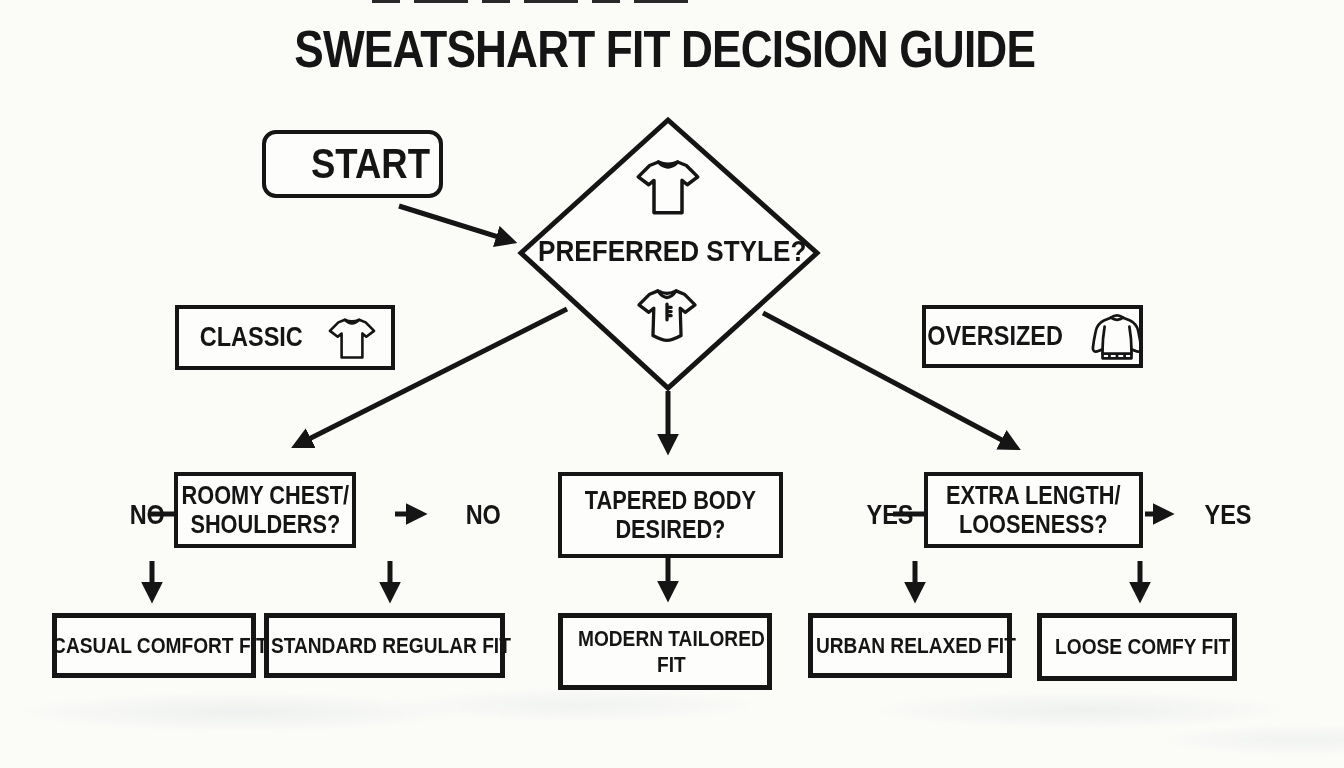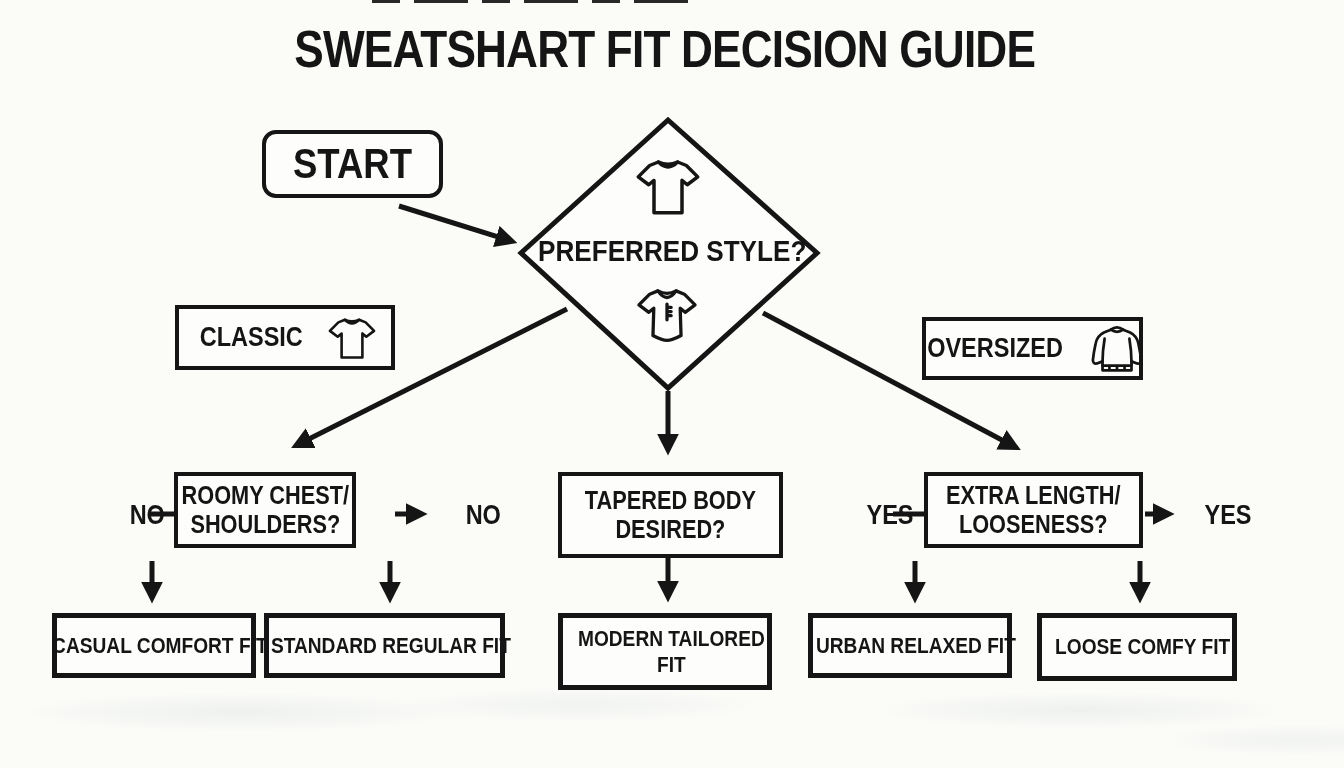--- a/index.html
+++ b/index.html
@@ -31,24 +31,24 @@
     letter-spacing:-1px;
   }
   .cond{display:inline-block;transform:scaleX(.87);transform-origin:50% 50%;white-space:pre;}
   .overlay{position:absolute;left:0;top:0;z-index:1;}
   .node{
     position:absolute;z-index:2;box-sizing:border-box;
     border:4px solid var(--ink,#151515);background:var(--boxfill,#fdfdfc);
     display:flex;align-items:center;justify-content:center;
     font-weight:700;text-align:center;
   }
-  .start{left:262px;top:130px;width:181px;height:68px;border-radius:14px;font-size:42px;}
+  .start{left:262px;top:130px;width:181px;height:68px;border-radius:14px;font-size:42px;justify-content:flex-end;}
   .stylebox{gap:16px;font-size:27px;}
   .classic{left:175px;top:305px;width:220px;height:65px;}
-  .oversized{left:922px;top:305px;width:221px;height:63px;gap:12px;margin-top:12px;}
+  .oversized{left:922px;top:305px;width:221px;height:63px;gap:12px;}
   .qbox{font-size:25px;line-height:1.18;}
   .q-left{left:174px;top:472px;width:182px;height:76px;}
   .q-mid{left:558px;top:472px;width:225px;height:86px;}
   .q-right{left:924px;top:472px;width:219px;height:76px;}
   .rbox{border-width:5px;font-size:22px;line-height:1.15;padding-left:12px;}
   .r1{left:52px;top:613px;width:204px;height:65px;}
   .r2{left:264px;top:613px;width:241px;height:65px;}
   .r3{left:558px;top:613px;width:214px;height:77px;}
   .r4{left:808px;top:613px;width:204px;height:65px;}
   .r5{left:1037px;top:613px;width:200px;height:68px;}

